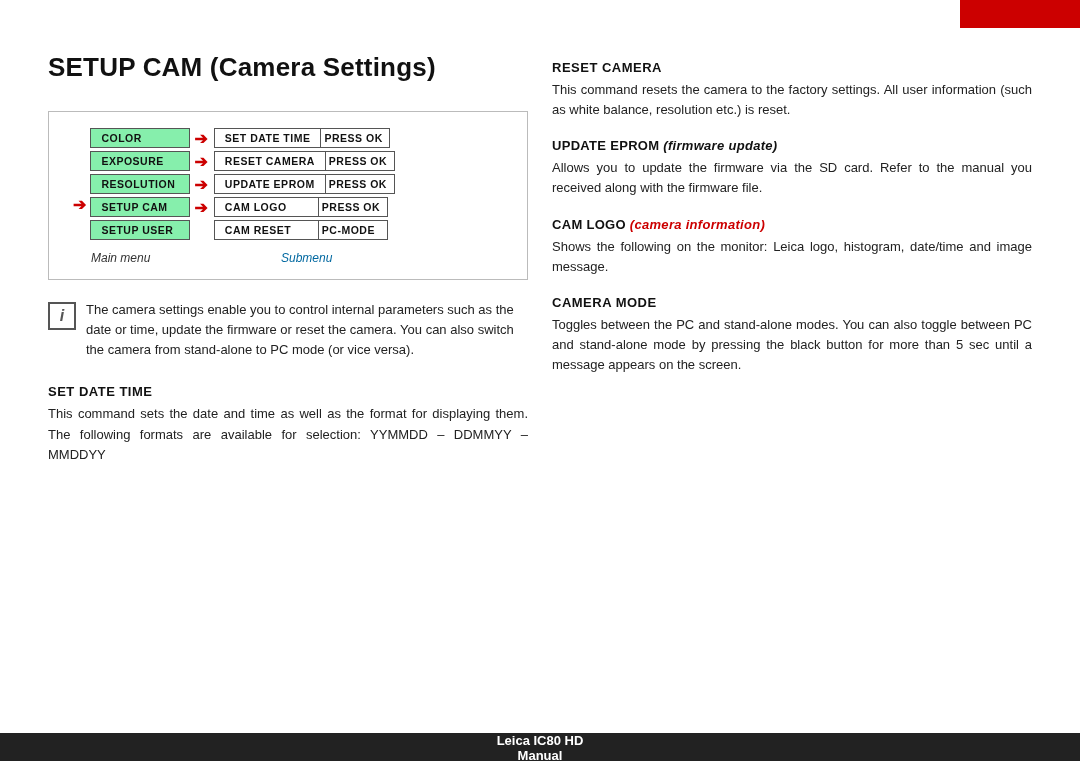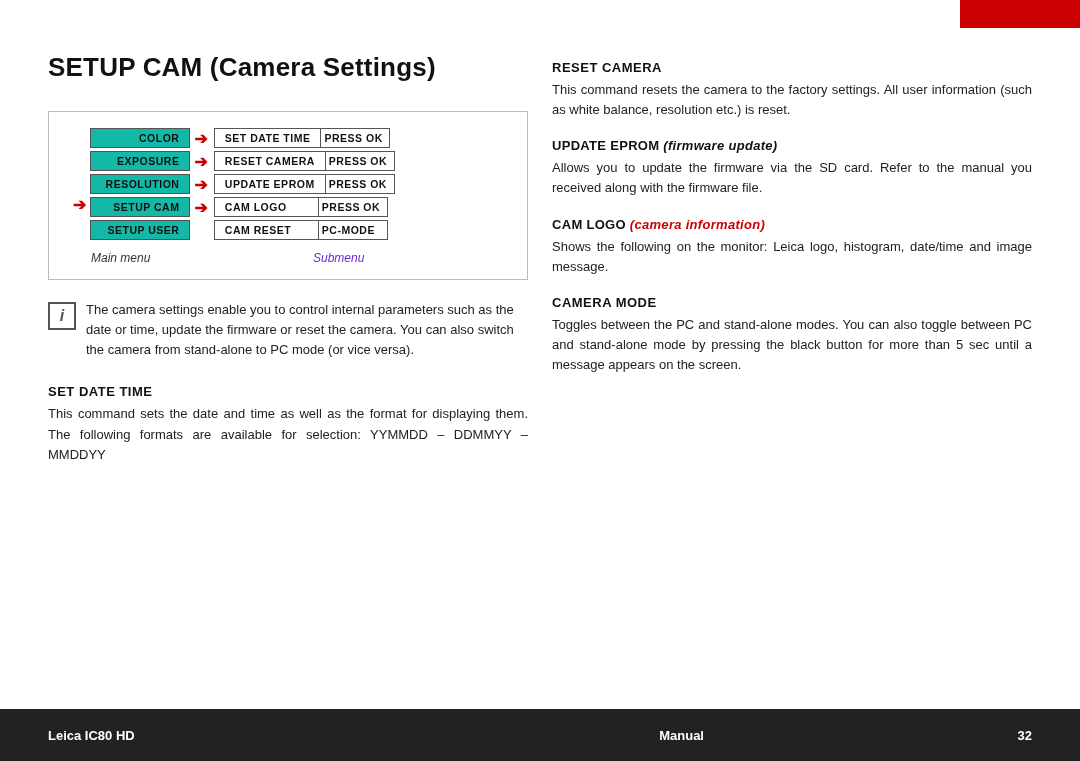--- a/index.html
+++ b/index.html
@@ -78,27 +78,27 @@
 
     .menu-item-row {
       display: flex;
       flex-direction: row;
       align-items: center;
       margin-bottom: 3px;
     }
 
     .menu-item-box {
       border: 1.5px solid #555;
-      background: #14b8a6;
+      background: #86efac;
       font-size: 10.5px;
       font-weight: 700;
       letter-spacing: 0.5px;
       padding: 3px 10px;
       min-width: 100px;
-      text-align: right;
+      text-align: left;
       color: #111;
     }
 
     .arrow-red {
       color: #cc0000;
       font-size: 16px;
       font-weight: 900;
       margin-left: 4px;
     }
 
@@ -168,22 +168,22 @@
       font-style: italic;
       font-size: 12px;
       color: #333;
       min-width: 130px;
       margin-left: 22px;
     }
 
     .label-sub {
       font-style: italic;
       font-size: 12px;
-      color: #6d28d9;
-      margin-left: 92px;
+      color: #0369a1;
+      margin-left: 60px;
     }
 
     
     .info-box {
       display: flex;
       flex-direction: row;
       gap: 10px;
       margin-bottom: 22px;
       padding: 2px 0;
     }
@@ -244,24 +244,24 @@
       color: #222;
       text-align: justify;
     }
 
     
     .footer {
       position: absolute;
       bottom: 0;
       left: 0;
       right: 0;
-      height: 52px;
+      height: 28px;
       background: #222;
       display: flex;
-      flex-direction: row;
+      flex-direction: column;
       align-items: center;
       padding: 0 48px;
     }
 
     .footer-left {
       color: #fff;
       font-size: 13px;
       font-weight: 700;
       flex: 1;
     }

